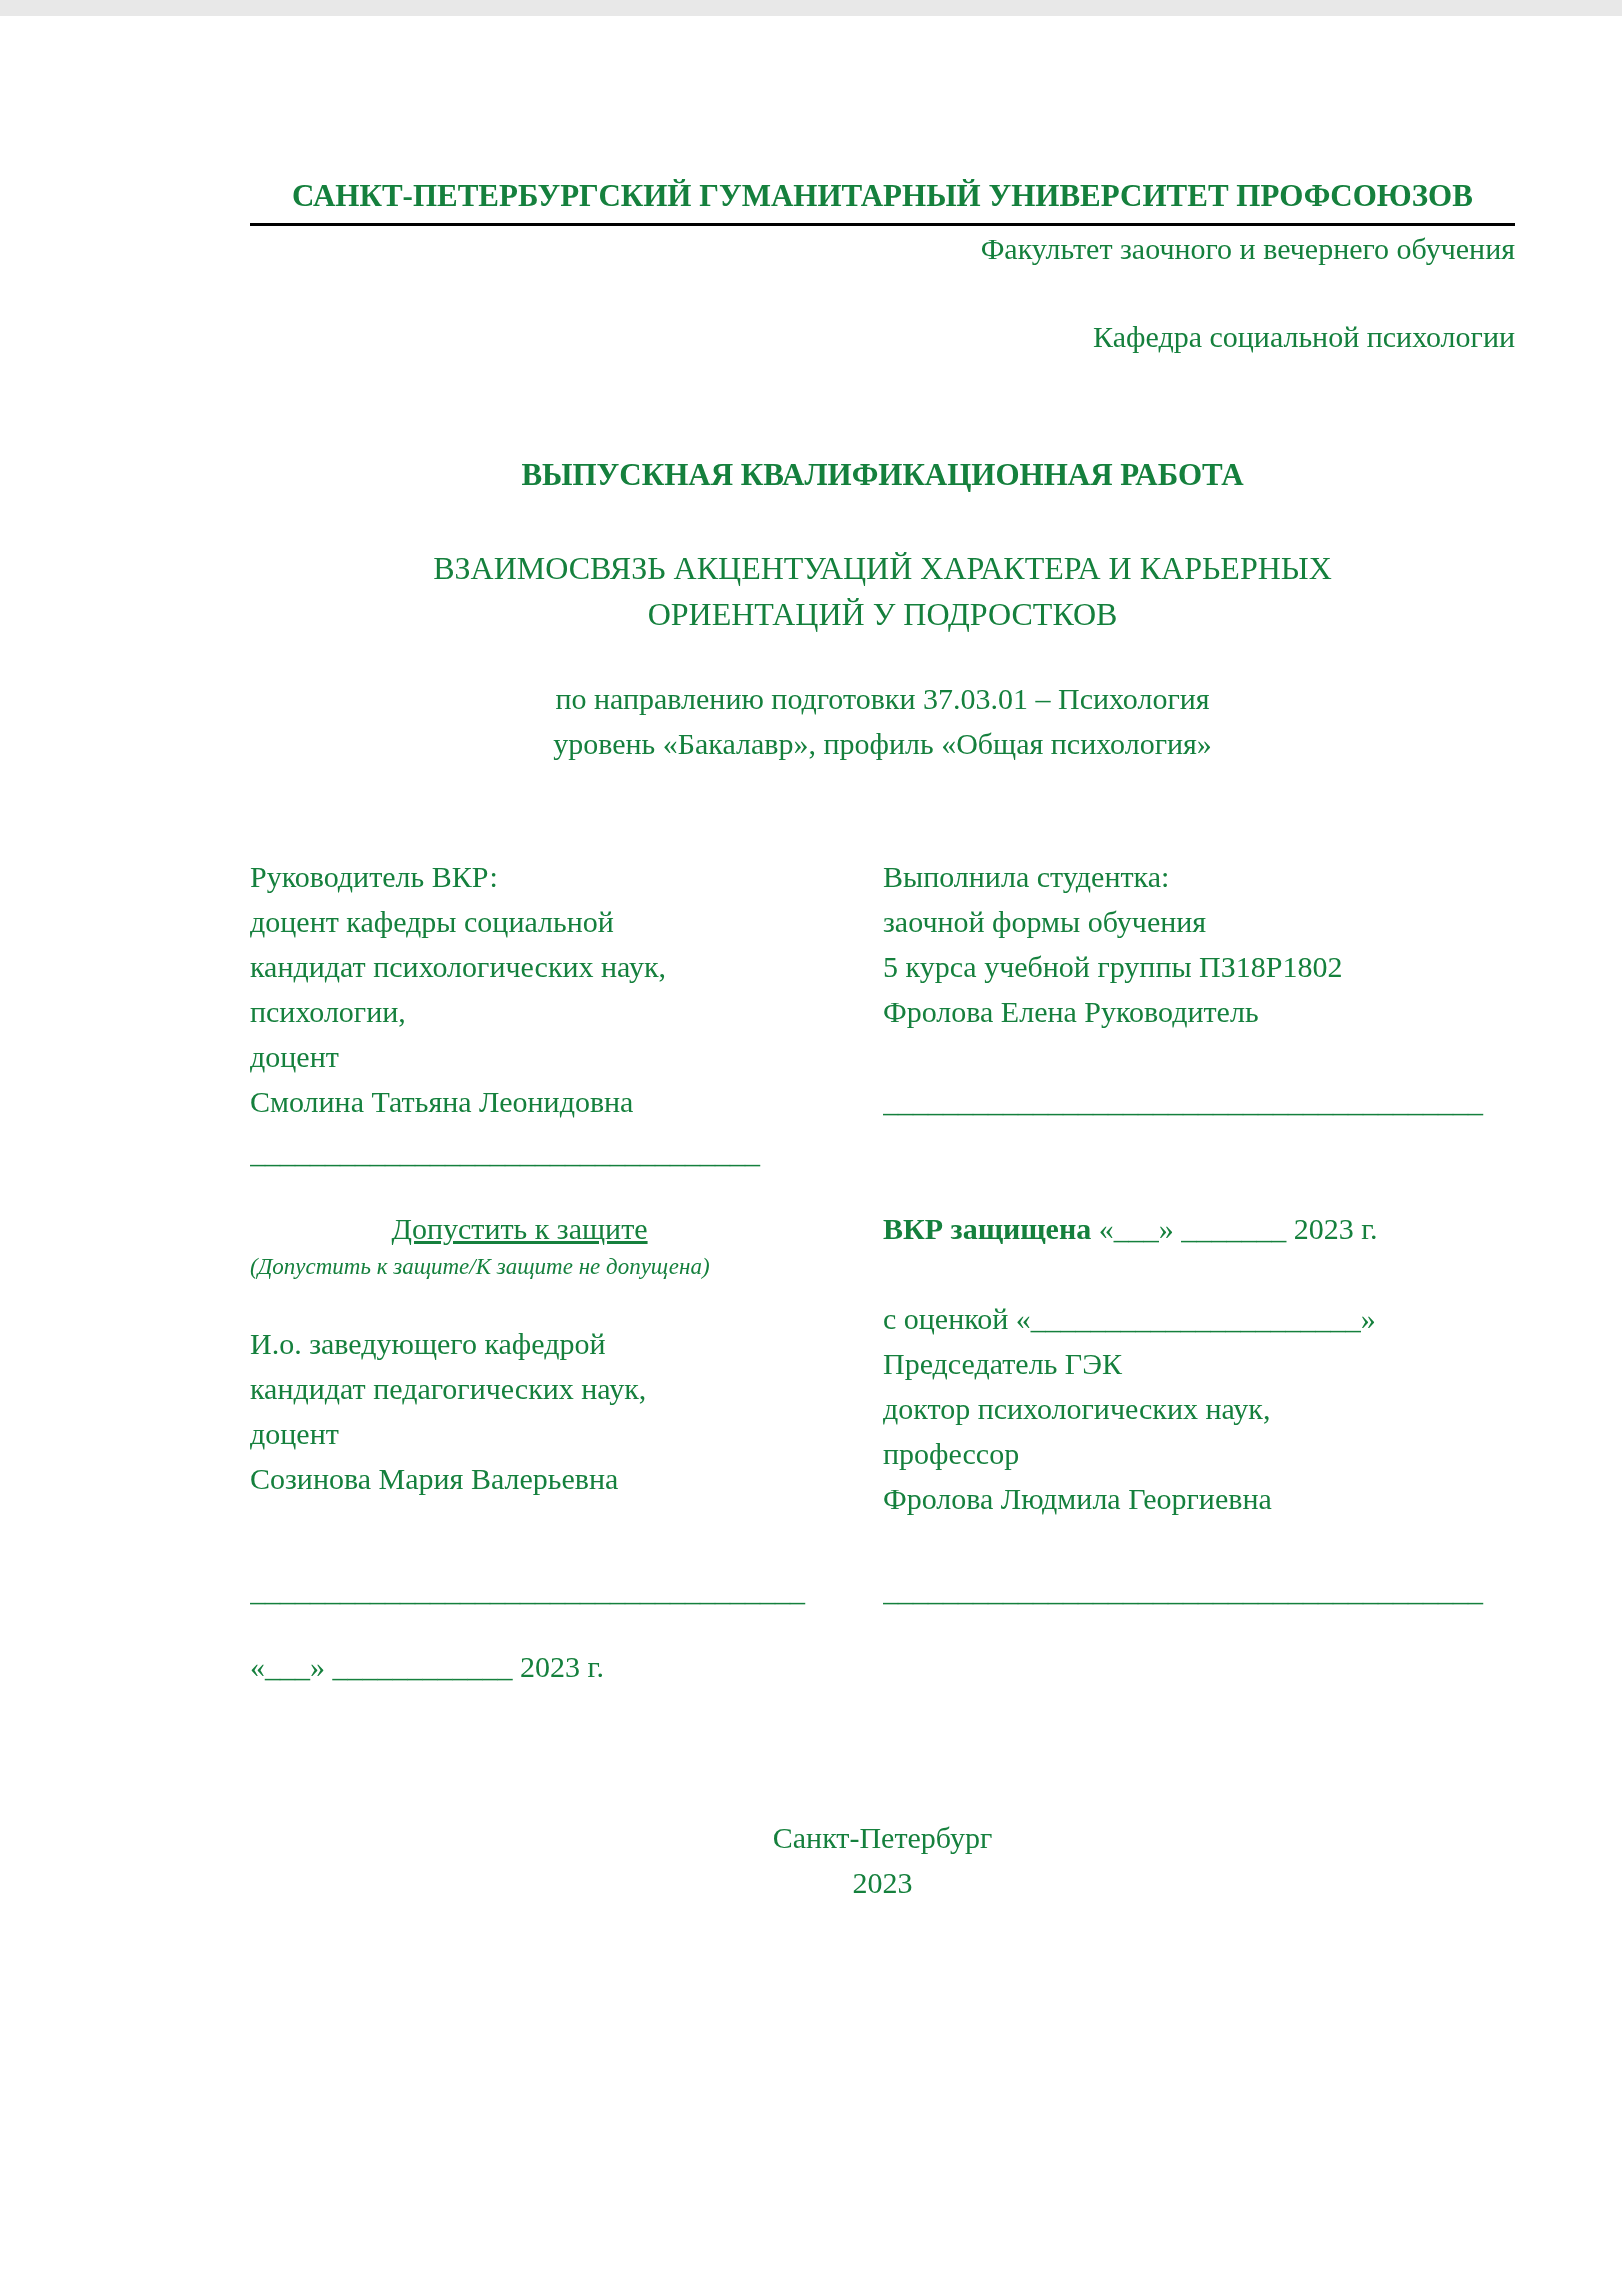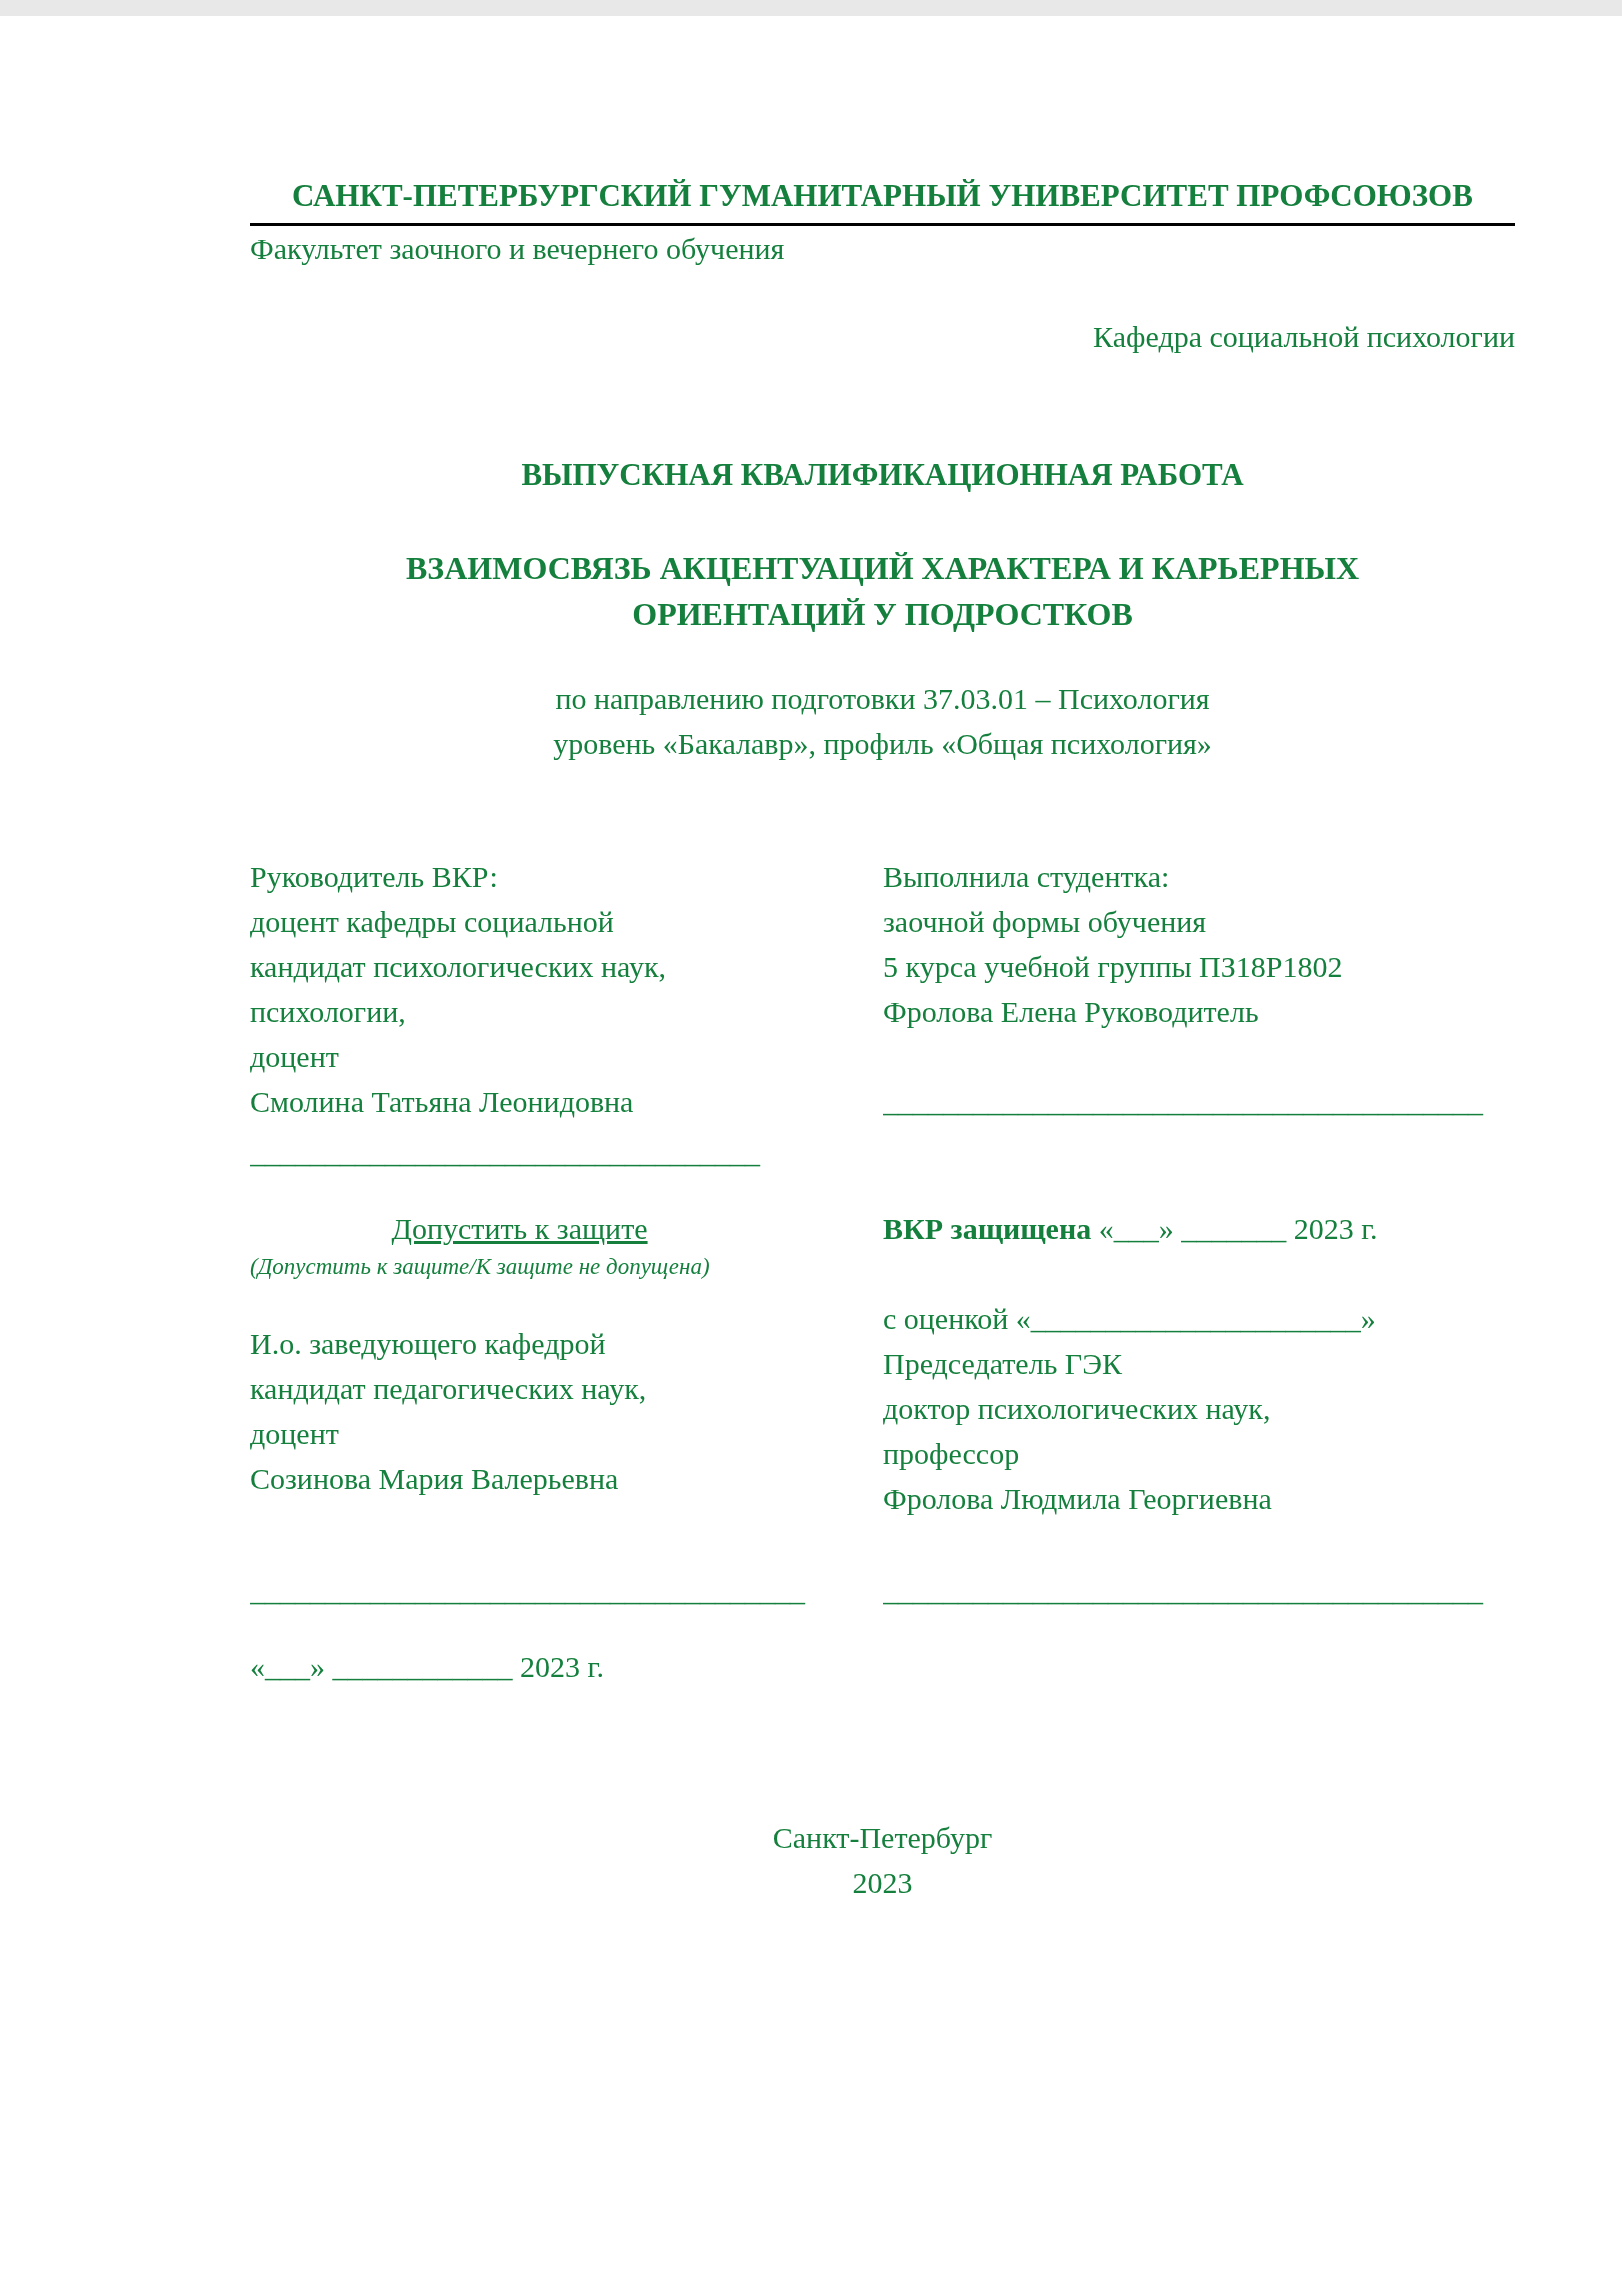--- a/index.html
+++ b/index.html
@@ -17,31 +17,31 @@
     padding: 157px 108px 0 250px;
     overflow: hidden;
   }
   .univ {
     text-align: center;
     font-weight: bold;
     font-size: 31px;
     border-bottom: 3.1px solid #000;
     padding-bottom: 3.1px;
   }
-  .faculty { text-align: left; }
+  .faculty { text-align: right; }
   .department { text-align: right; margin-top: 43px; }
   .worktype {
     text-align: center;
     font-weight: bold;
     font-size: 31px;
     margin-top: 93px;
   }
   .title {
     text-align: center;
-    font-weight: bold;
+    font-weight: normal;
     font-size: 32px;
     line-height: 1.45;
     margin-top: 47px;
   }
   .program { text-align: center; margin-top: 38px; }
 
   .row { display: flex; align-items: flex-start; }
   .row1 { margin-top: 88px; }
   .row2 { margin-top: 31px; }
   .col-left { width: 633px; flex: 0 0 633px; }

